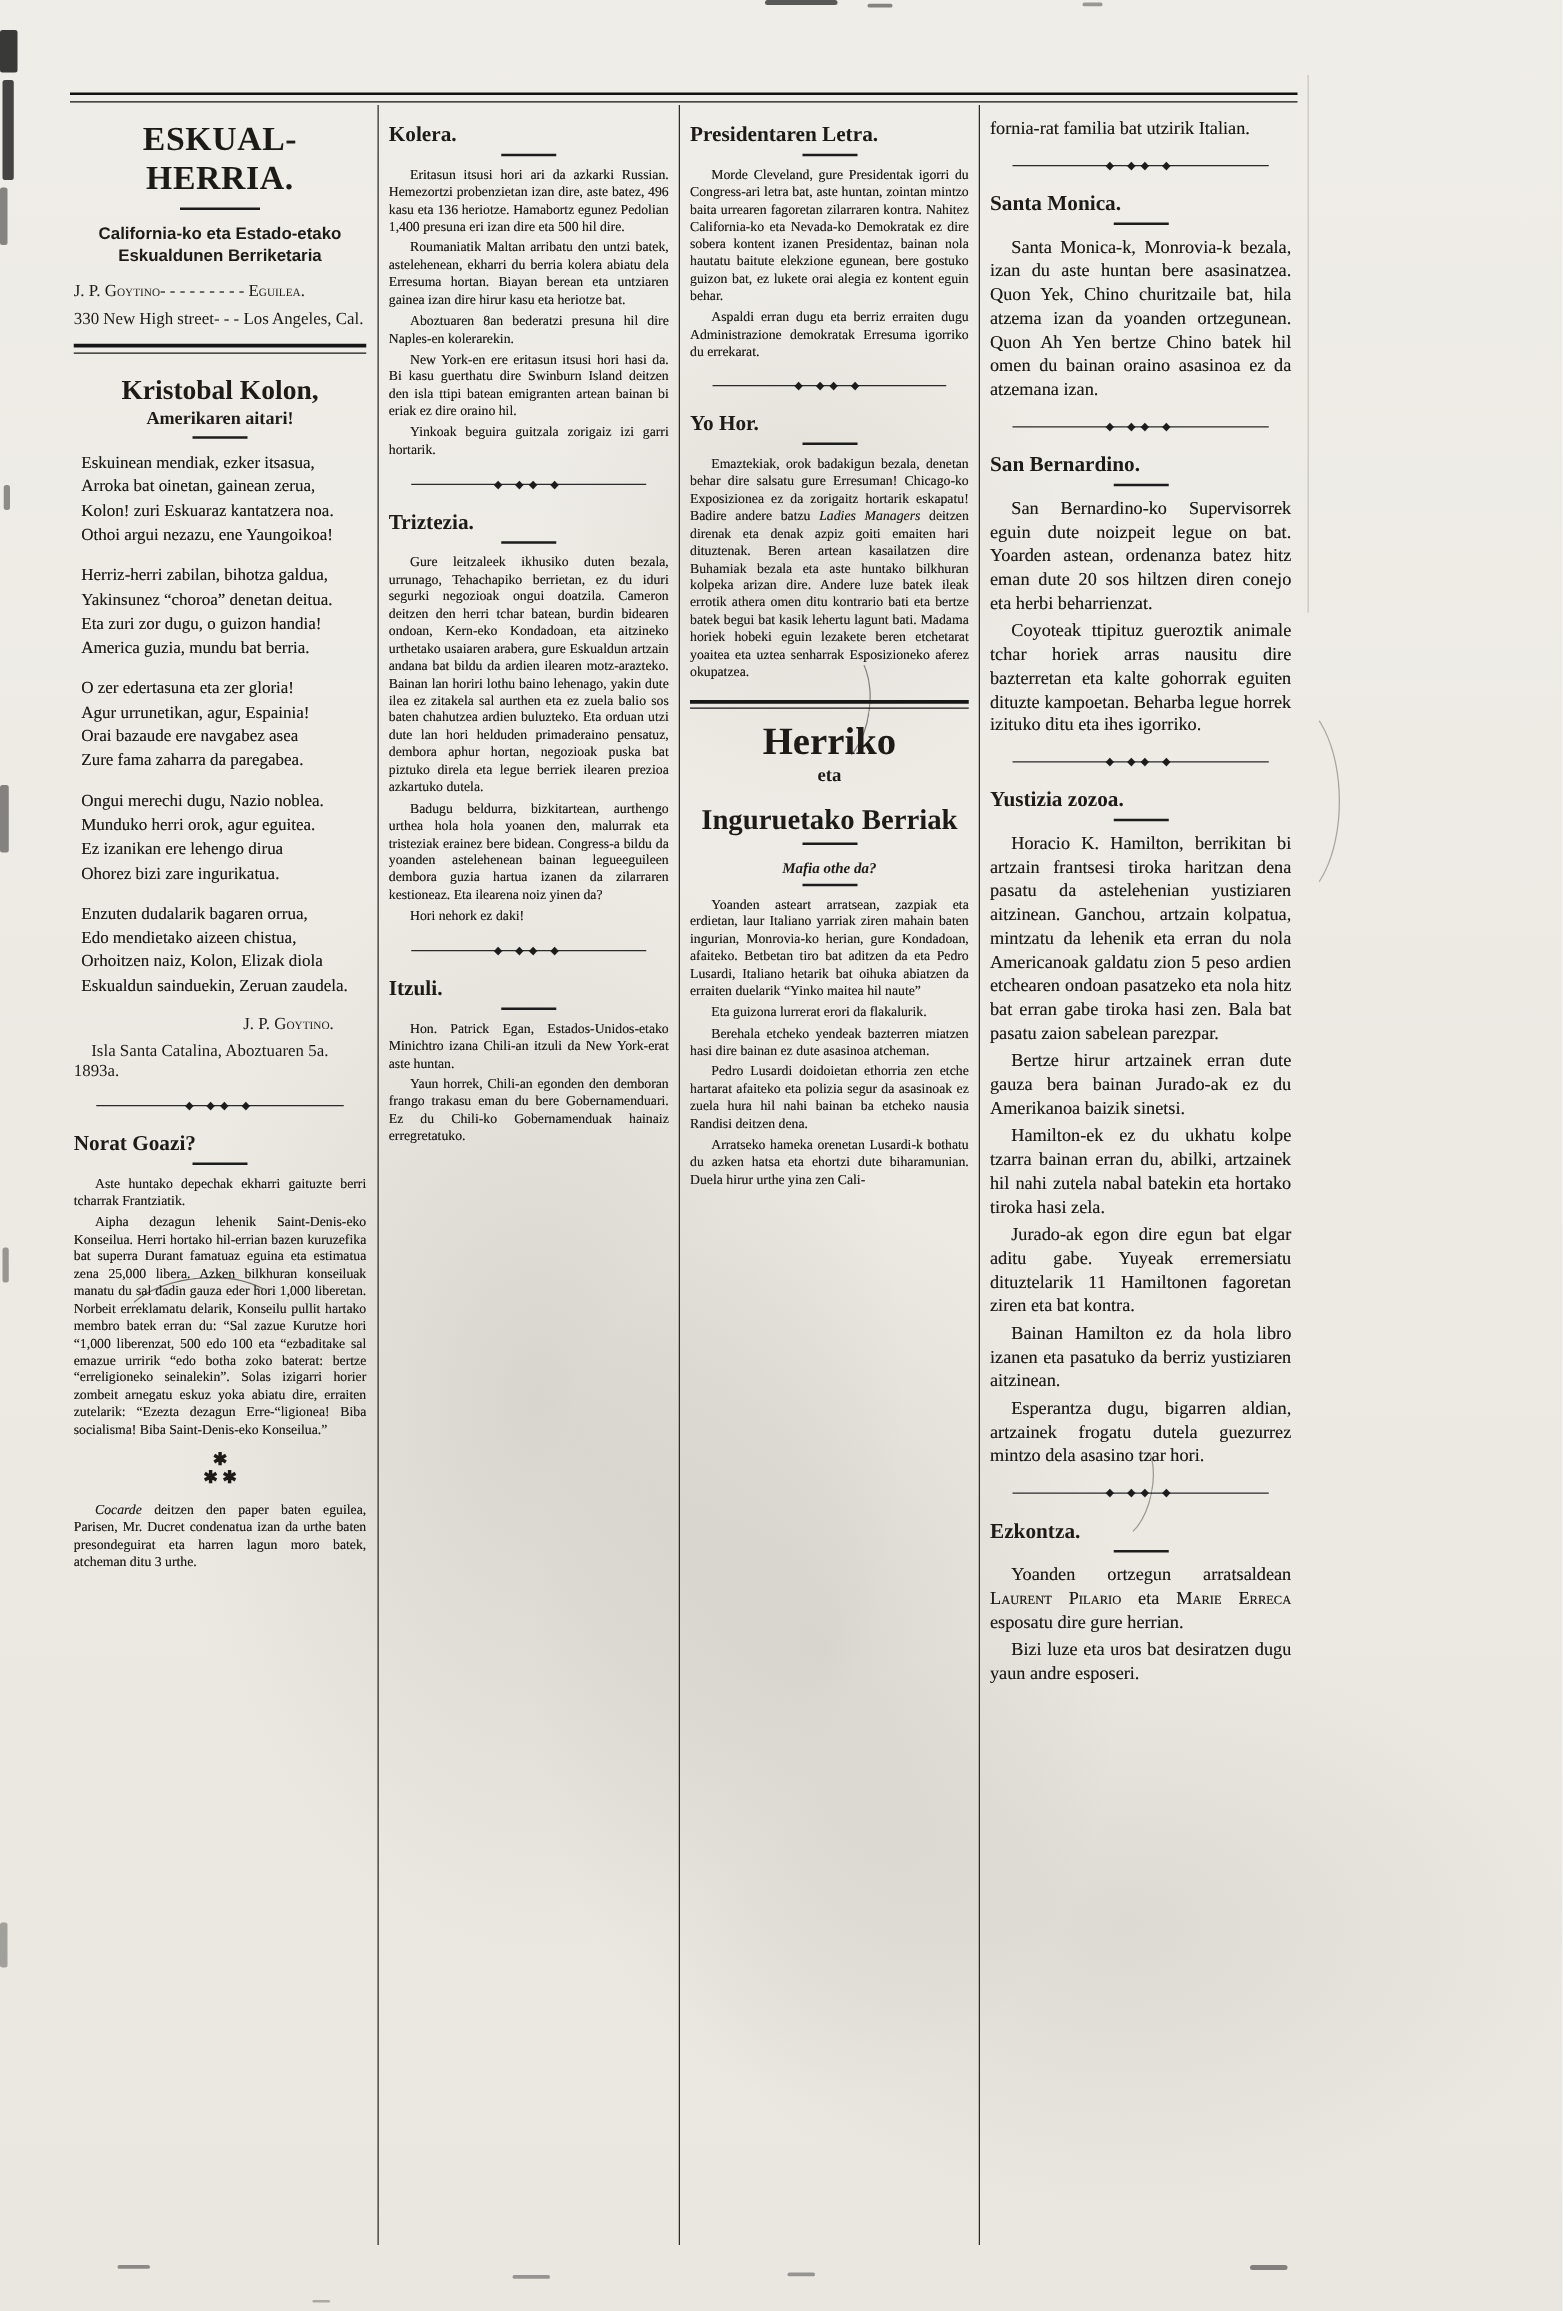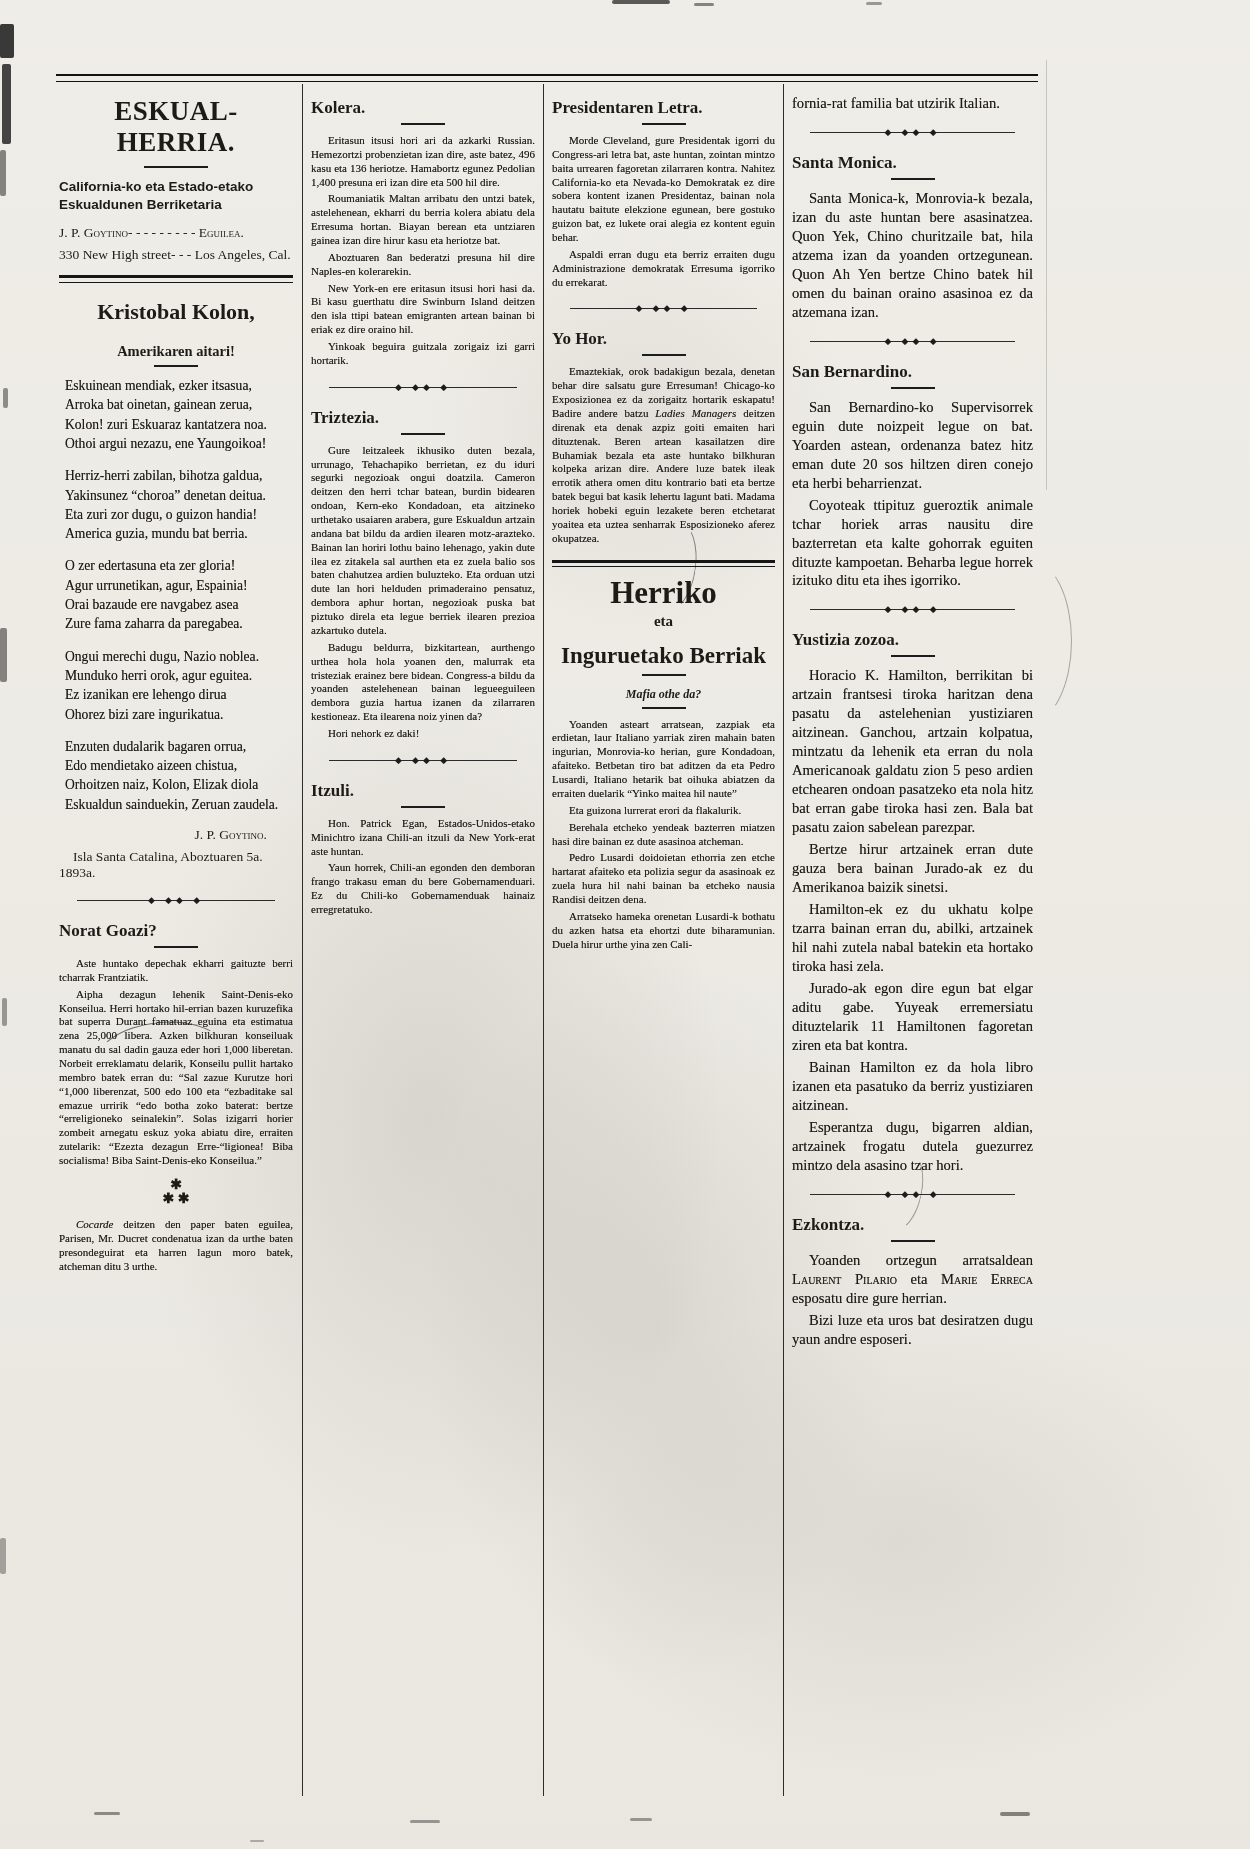--- a/index.html
+++ b/index.html
@@ -20,35 +20,35 @@
   .col{position:absolute;}
   #col1{left:59px;width:234px;top:76px;}
   #col2{left:311px;width:224px;top:94px;}
   #col3{left:552px;width:223px;top:94px;}
   #col4{left:792px;width:241px;top:94px;}
 
   
   .mast-title{font-size:27px;font-weight:bold;text-align:center;margin:20px 0 0;letter-spacing:.5px;}
   .mast-rule{width:64px;border-top:2.5px solid #1c1c1c;margin:8px auto 10px;}
   .mast-sub{font-family:"Liberation Sans","DejaVu Sans",sans-serif;font-weight:bold;
-    font-size:13.5px;line-height:1.3;text-align:left;}
+    font-size:13.5px;line-height:1.3;text-align:center;}
   .mast-editor{font-size:13.5px;margin:12px 0 0;font-variant:small-caps;}
   .mast-address{font-size:13.5px;margin:6px 0 0;}
   .mast-bottom{border-top:3px solid #161616;border-bottom:1.5px solid #161616;height:4px;margin:12px 0 2px;}
 
   
   .para{font-size:11px;line-height:1.26;text-align:justify;text-indent:17px;margin:0 0 3px;
     text-shadow:0 0 .4px rgba(20,20,20,.55);}
   #col4 .para{font-size:14.6px;line-height:1.3;}
   .para.cont{text-indent:0;}
   .art-head{font-size:17px;font-weight:bold;text-align:left;margin:13px 0 0;}
   .col .art-head:first-child{margin-top:4px;}
   .head-rule{width:44px;border-top:2px solid #1c1c1c;margin:5px auto 9px;}
   .art-title{font-size:22px;font-weight:bold;text-align:center;margin:16px 0 2px;}
-  .art-subtitle{font-size:14.5px;font-weight:bold;text-align:center;margin:18px 0 0;}
+  .art-subtitle{font-size:14.5px;font-weight:bold;text-align:center;margin:2px 0 0;}
   .stanza{font-size:13.6px;line-height:1.42;margin:0 0 13px 6px;text-shadow:0 0 .4px rgba(20,20,20,.55);}
   .sig{font-size:13.5px;text-align:right;padding-right:26px;font-variant:small-caps;margin:2px 0 6px;}
   .dateline{font-size:13.5px;margin:0 0 4px;text-indent:14px;}
   .orn{position:relative;height:16px;margin:11px 18px;}
   .orn::before{content:"";position:absolute;left:0;right:0;top:8px;border-top:1.3px solid #2a2a2a;}
   .orn-dots{position:absolute;width:100%;left:0;text-align:center;top:0;font-size:9px;
     letter-spacing:4px;line-height:17px;color:#1c1c1c;}
   .asterism{text-align:center;font-size:14px;font-weight:bold;line-height:1;margin:10px 0 12px;}
   .double-rule{border-top:3px solid #161616;border-bottom:1.2px solid #161616;height:3px;margin:14px 0 4px;}
   .big1{font-size:31px;font-weight:bold;text-align:center;margin:8px 0 0;}

